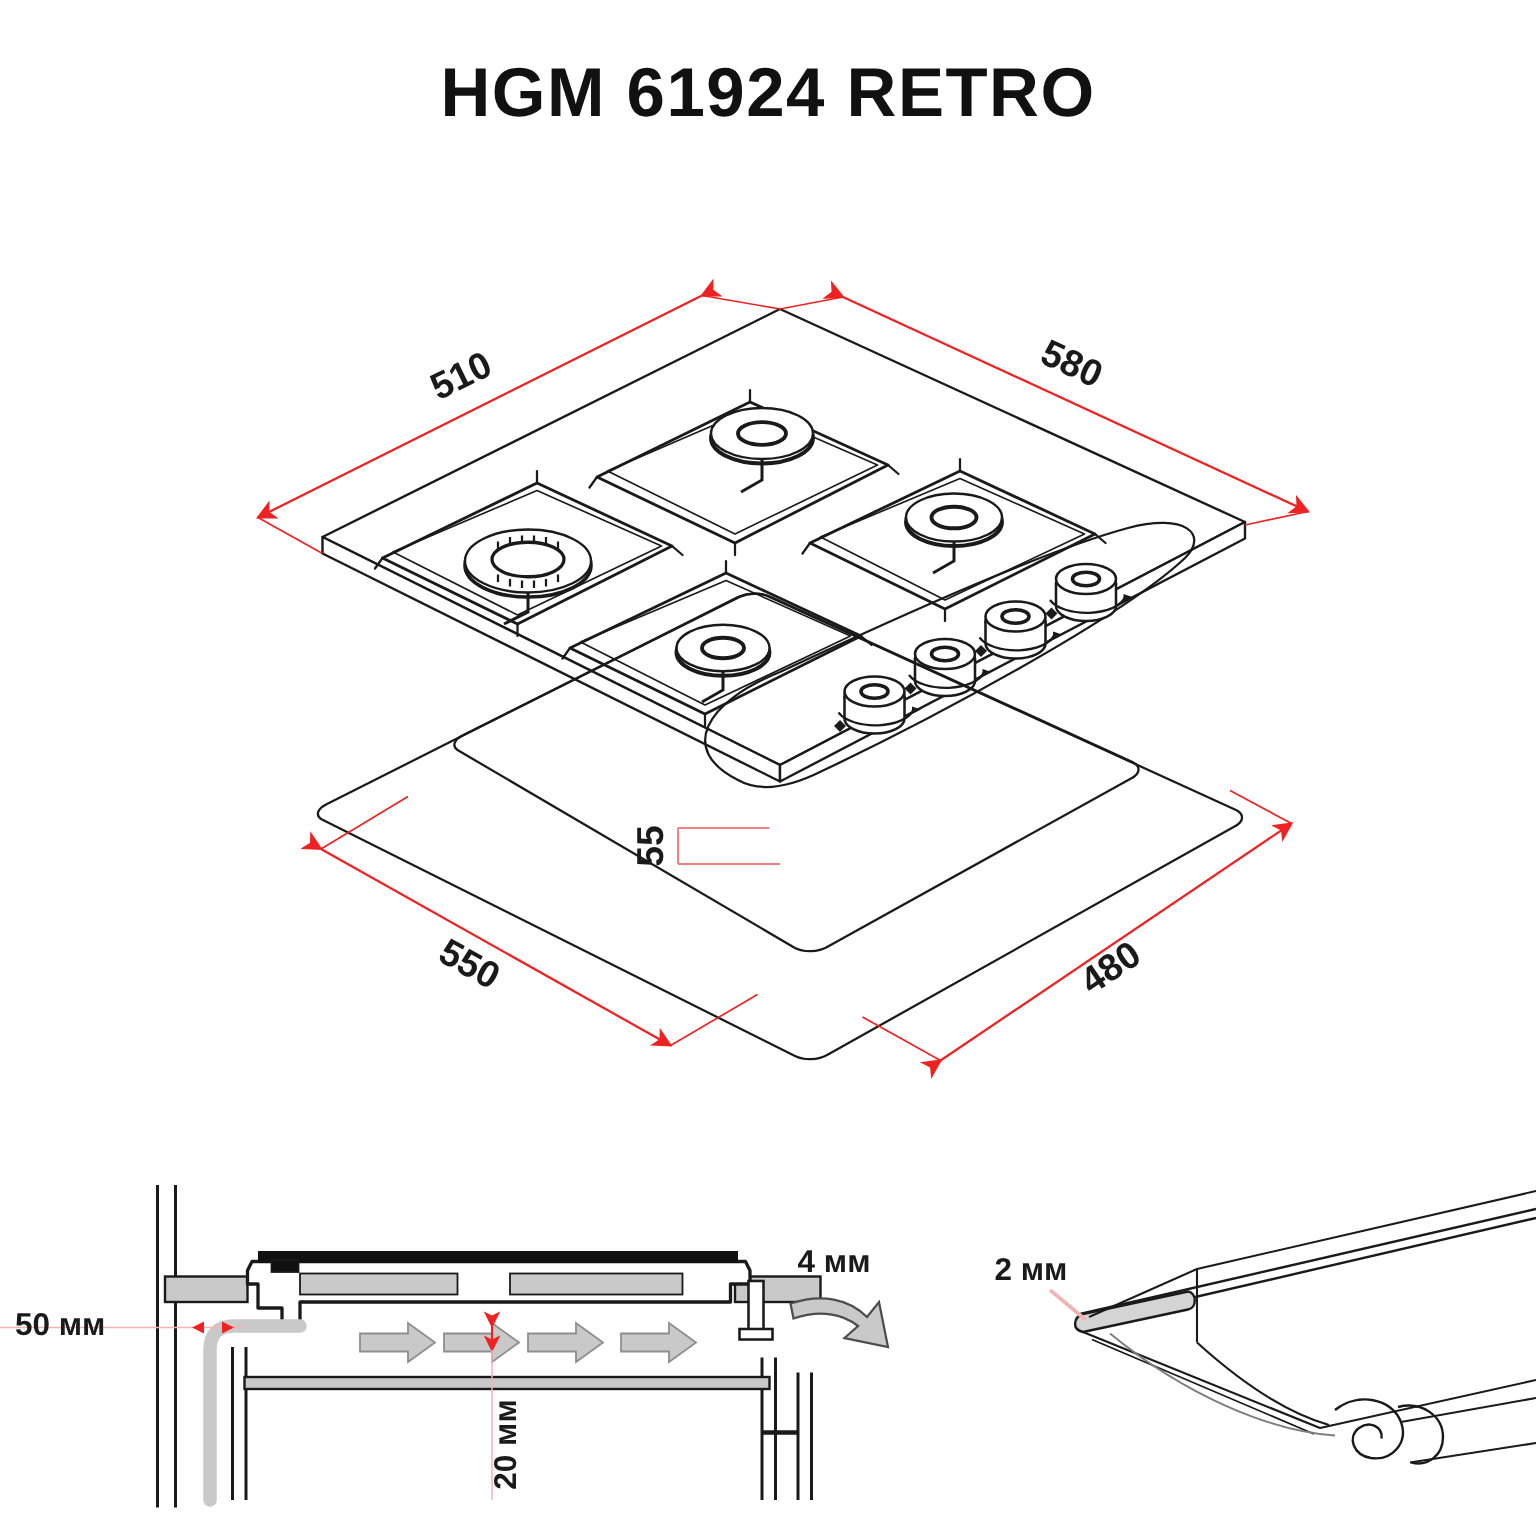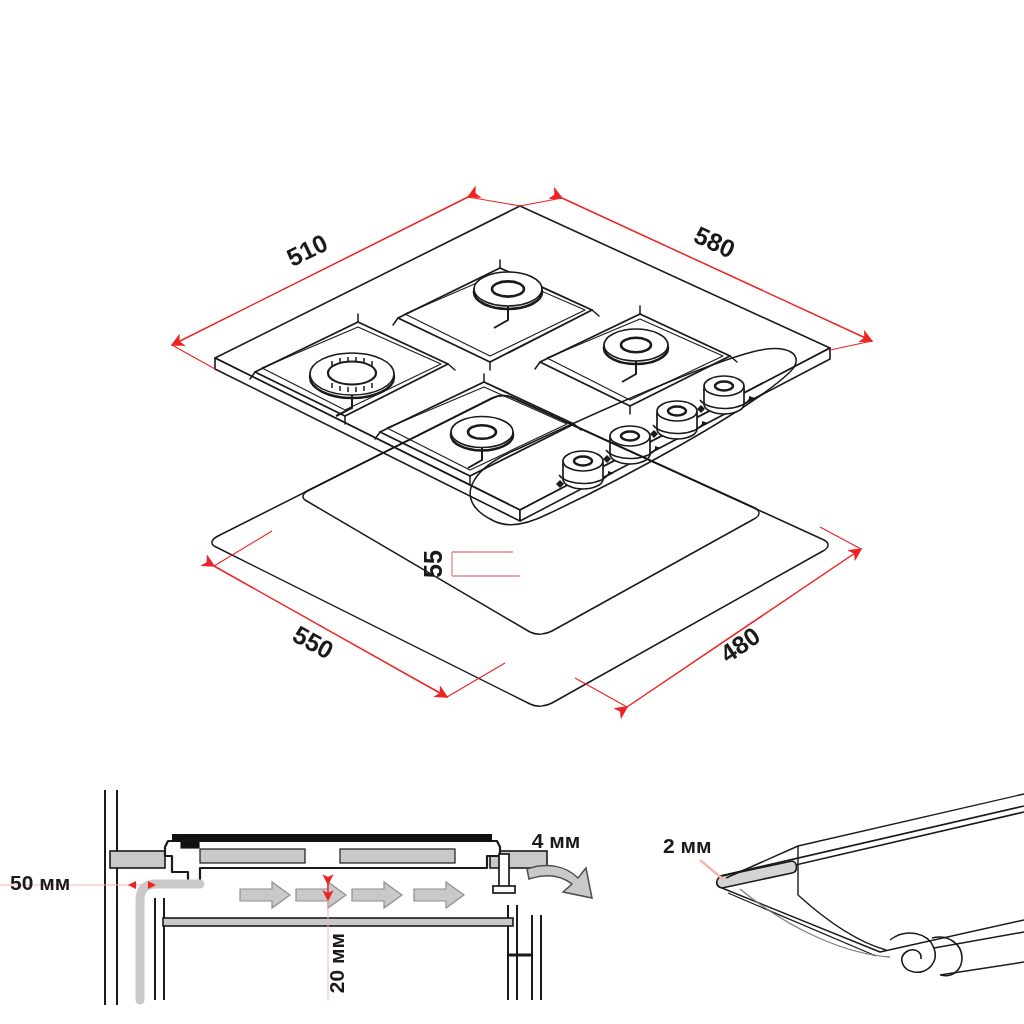--- a/index.html
+++ b/index.html
@@ -34,20 +34,21 @@
     font-size:21px;
     font-weight:bold;
     fill:#1a1a1a;
   }
 </style>
 </head>
 <body>
 
 <div id="sheet">
 
+  <div class="title">HGM 61924 RETRO</div>
 
   <svg viewBox="0 0 1024 1024">
     <defs>
       <marker id="redArrow" markerWidth="9" markerHeight="9" refX="8" refY="4.5" orient="auto" markerUnits="strokeWidth">
         <path d="M0,0 L9,4.5 L0,9 L2.4,4.5 Z" fill="#ee2222"></path>
       </marker>
       <marker id="redArrowSm" markerWidth="8" markerHeight="8" refX="7" refY="4" orient="auto" markerUnits="strokeWidth">
         <path d="M0,0 L8,4 L0,8 L2,4 Z" fill="#ee2222"></path>
       </marker>
       <linearGradient id="knobShade" x1="0" y1="0" x2="1" y2="1">

